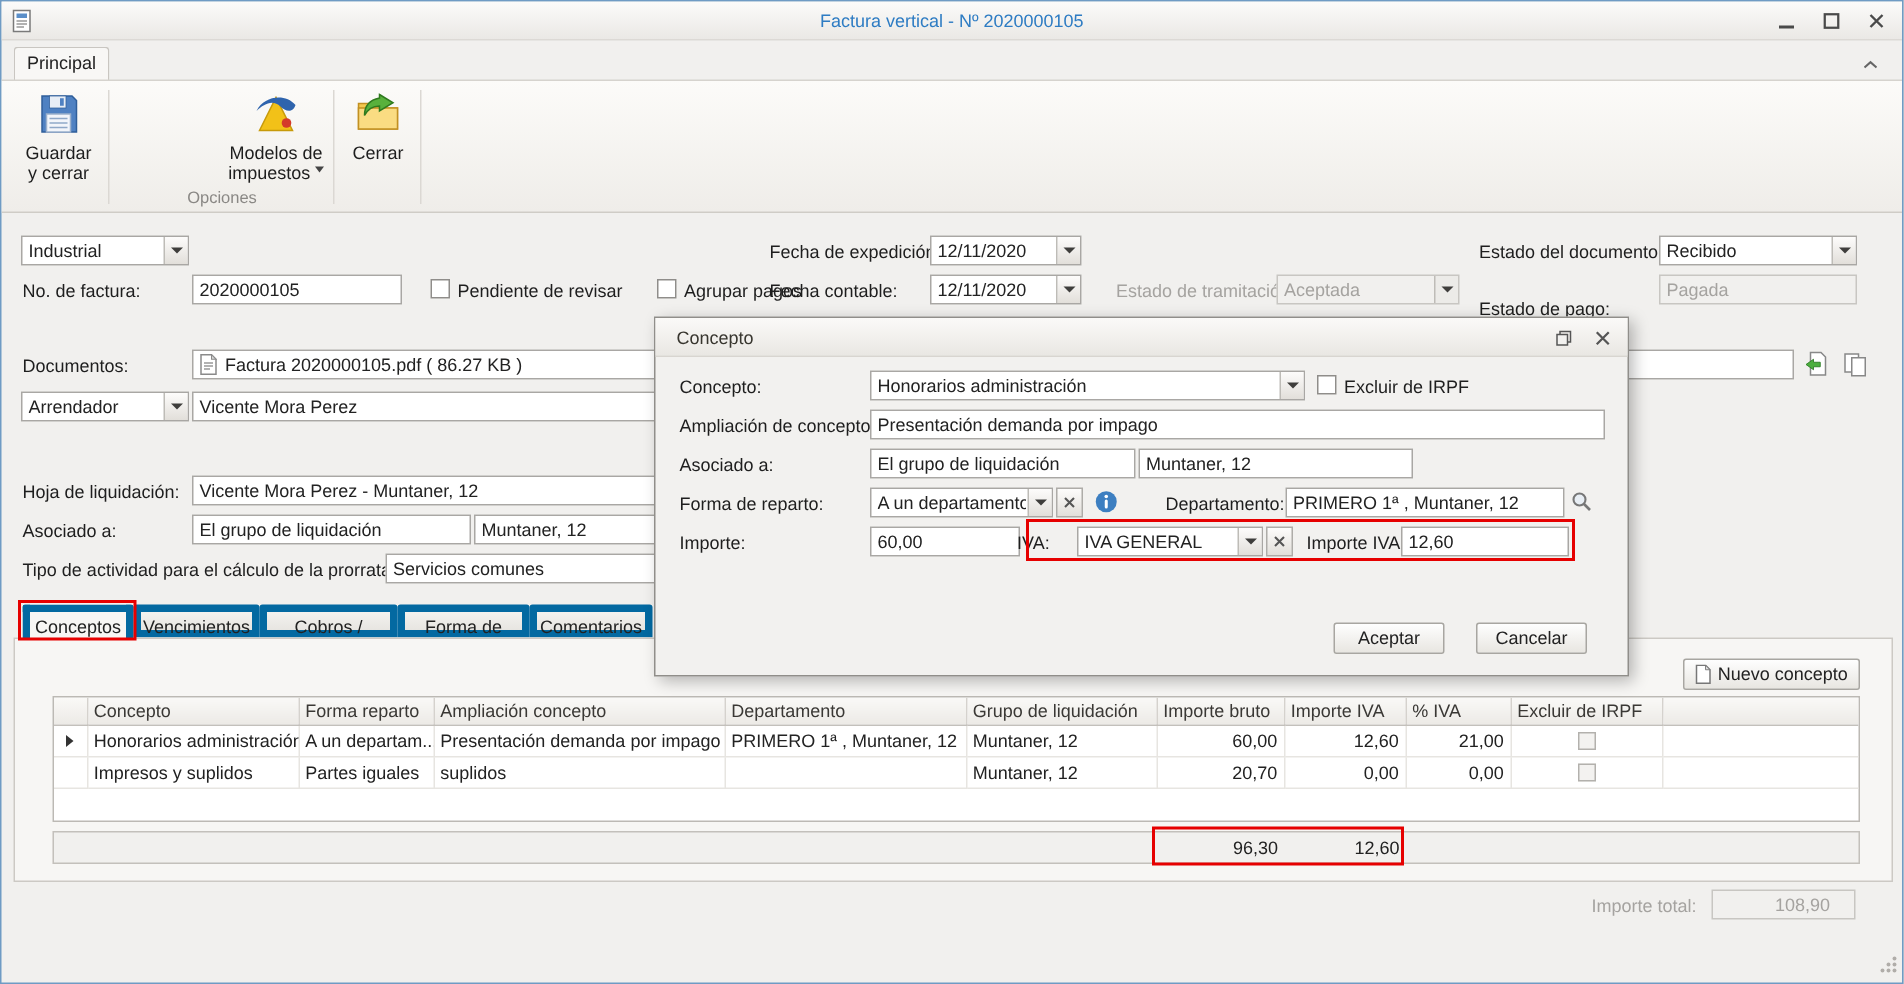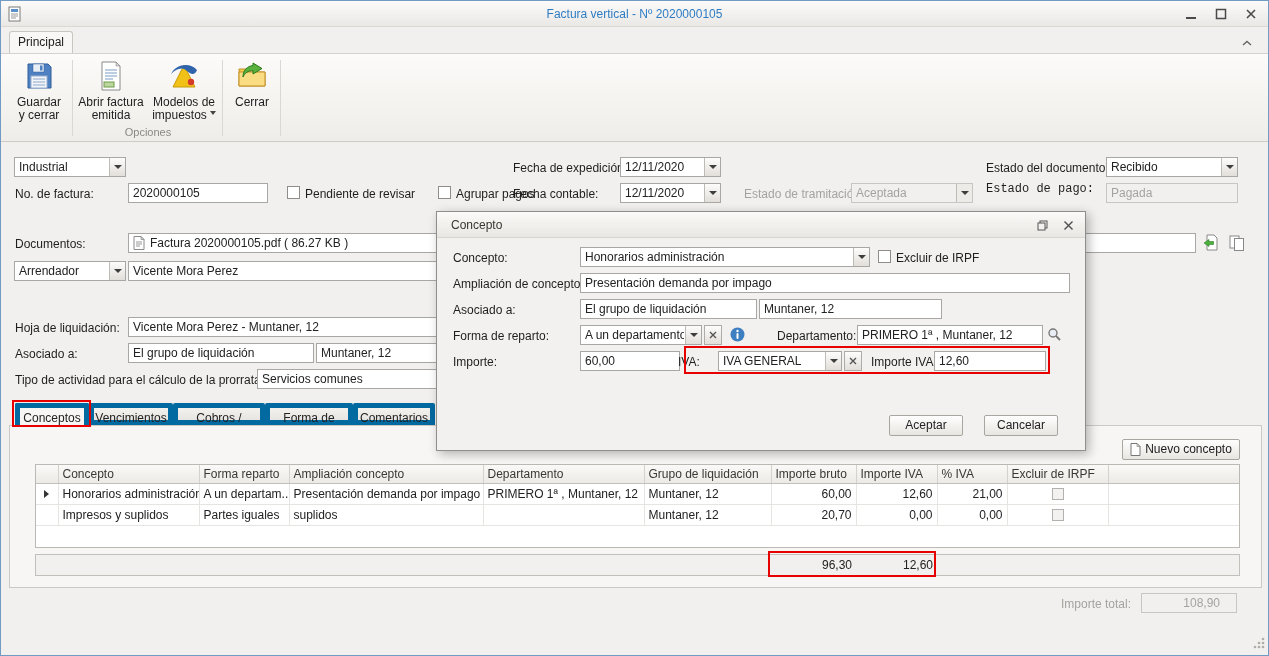--- a/index.html
+++ b/index.html
@@ -105,32 +105,20 @@
             <rect x="10" y="4" width="11" height="8" fill="#e8eef6" stroke="#2f5e9a" stroke-width="0.5"></rect>
             <rect x="17" y="5.5" width="2.5" height="5" fill="#4f81c2"></rect>
             <rect x="8" y="16" width="16" height="12" fill="#f2f5fa" stroke="#9ab0cc"></rect>
             <line x1="10" y1="19" x2="22" y2="19" stroke="#8fa8c8"></line>
             <line x1="10" y1="22" x2="22" y2="22" stroke="#8fa8c8"></line>
             <line x1="10" y1="25" x2="22" y2="25" stroke="#8fa8c8"></line>
           </svg></span>
       <div class="tb-lbl"><span>Guardar</span><br><span>y cerrar</span></div>
     </div>
     <div class="tb-sep" style="left:71px;"></div>
-    <div class="tb-btn" style="left:75px;width:70px;">
-      <span class="ic"><svg width="32" height="32" viewBox="0 0 32 32">
-            <path d="M7 2 h14 l4 4 v24 H7 z" fill="#fff" stroke="#8a8a8a"></path>
-            <path d="M21 2 l4 4 h-4 z" fill="#d8d8d8" stroke="#8a8a8a" stroke-width="0.6"></path>
-            <line x1="10" y1="10" x2="22" y2="10" stroke="#7a9cc4"></line>
-            <line x1="10" y1="13" x2="22" y2="13" stroke="#7a9cc4"></line>
-            <line x1="10" y1="16" x2="22" y2="16" stroke="#7a9cc4"></line>
-            <line x1="10" y1="19" x2="18" y2="19" stroke="#7a9cc4"></line>
-            <rect x="9" y="22" width="10" height="5" fill="#bcd79e" stroke="#6f9c4a"></rect>
-          </svg></span>
-      <div class="tb-lbl"><span>Abrir factura</span><br><span>emitida</span></div>
-    </div>
     <div class="tb-btn" style="left:147px;width:72px;">
       <span class="ic"><svg width="32" height="32" viewBox="0 0 32 32">
             <path d="M5 27 L16 5 L27 27 Z" fill="#f2c118" stroke="#c79a0a"></path>
             <path d="M3 14 C 8 4, 22 2, 29 10 C 27 16, 22 14, 19 11 C 14 6, 8 9, 3 14 Z" fill="#2f64ad"></path>
             <circle cx="23" cy="22" r="3.2" fill="#d43a2a"></circle>
           </svg></span>
       <div class="tb-lbl"><span>Modelos de</span><br><span>impuestos</span><span class="dd"></span></div>
     </div>
     <div class="tb-sep" style="left:221px;"></div>
     <div class="tb-btn" style="left:226px;width:50px;">
@@ -169,21 +157,21 @@
   <div class="lbl" style="left:512px;top:186px;">Fecha contable:</div>
   <div class="combo" style="left:619px;top:182px;width:101px;">
       <span class="ctext">12/11/2020</span>
       <span class="cbtn"></span>
     </div>
   <div class="lbl dim" style="left:743px;top:186px;">Estado de tramitación:</div>
   <div class="combo dim" style="left:850px;top:182px;width:122px;">
       <span class="ctext">Aceptada</span>
       <span class="cbtn"></span>
     </div>
-  <div class="lbl" style="left:985px;top:181px;font-family:Liberation Mono, monospace;">Estado de pago:</div>
+  <div class="lbl" style="left:985px;top:198px;">Estado de pago:</div>
   <div class="fld dim" style="left:1105px;top:182px;width:132px;">Pagada</div>
 
   <div class="lbl" style="left:14px;top:236px;">Documentos:</div>
   <div class="fld" style="left:127px;top:232px;width:1068px;"><span style="display:inline-block;vertical-align:-3px;margin-right:5px;"><svg width="12" height="14">
           <path d="M1 .5 h7 l3 3 v10 H1 z" fill="#fff" stroke="#8a8a8a"></path>
           <path d="M8 .5 l3 3 h-3 z" fill="#d9d9d9" stroke="#8a8a8a" stroke-width=".7"></path>
           <line x1="3" y1="6" x2="9" y2="6" stroke="#999"></line>
           <line x1="3" y1="8" x2="9" y2="8" stroke="#999"></line>
           <line x1="3" y1="10" x2="7" y2="10" stroke="#999"></line>
         </svg></span><span>Factura 2020000105.pdf ( 86.27 KB )</span></div>

